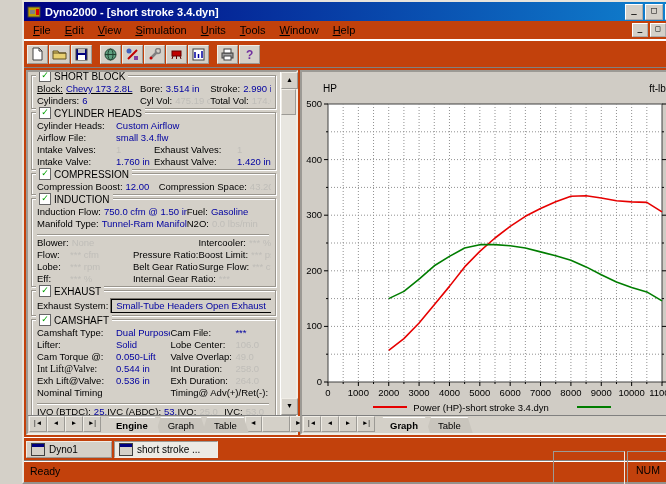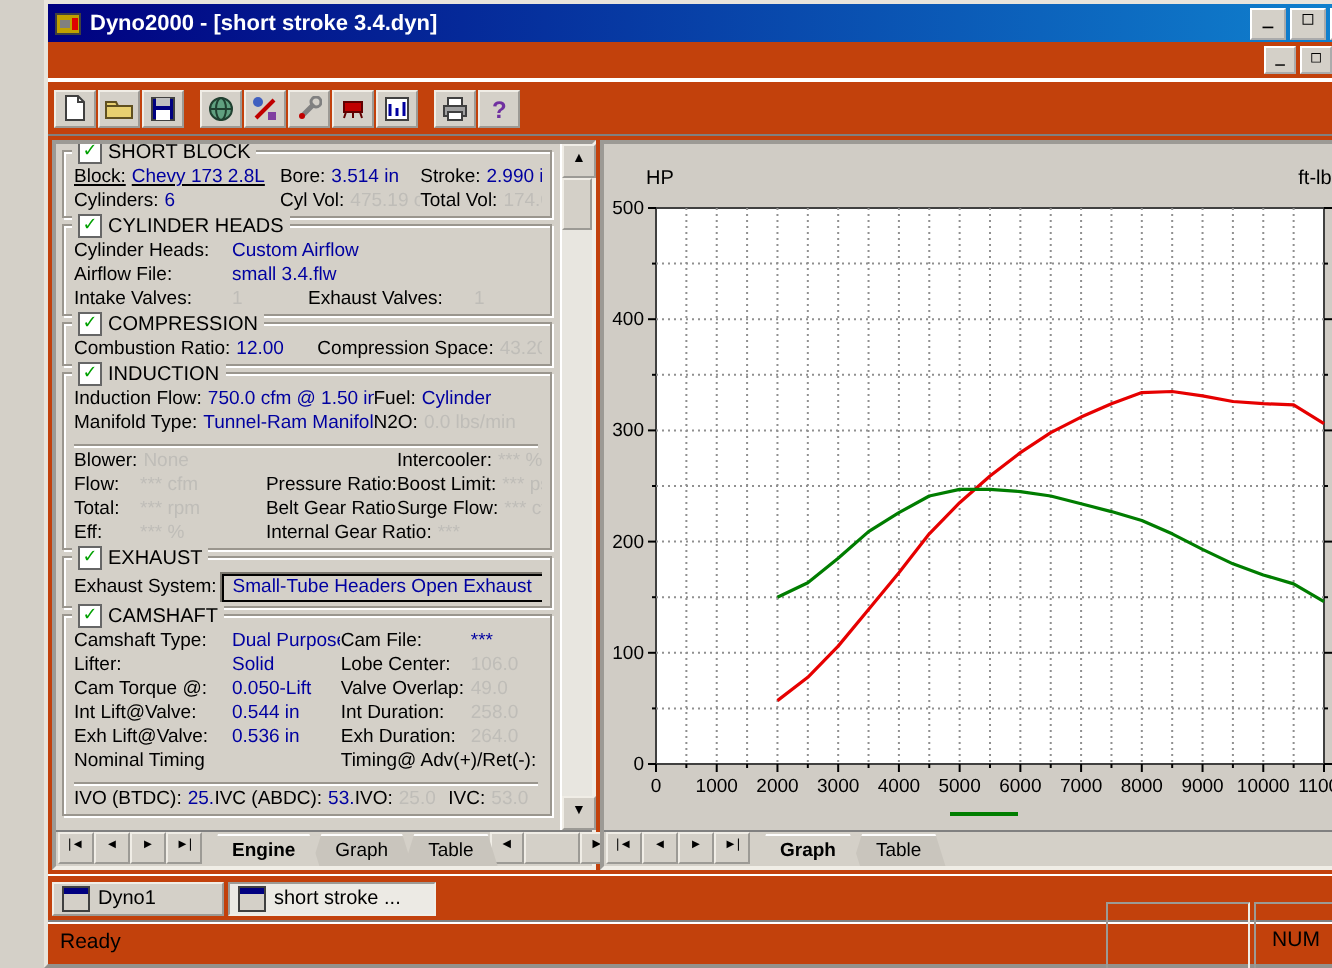--- a/index.html
+++ b/index.html
@@ -107,20 +107,30 @@
       </svg>
     <span class="ttl">Dyno2000 - [short stroke 3.4.dyn]</span>
     <span class="winbtns">
       <span class="wbtn">_</span>
       <span class="wbtn">□</span>
       <span class="wbtn">×</span>
     </span>
   </div>
 
   <div class="menubar">
+    <span id="menu-items" style="display:flex;">
+        <span class="menu-item"><u>F</u>ile</span>
+        <span class="menu-item"><u>E</u>dit</span>
+        <span class="menu-item"><u>V</u>iew</span>
+        <span class="menu-item"><u>S</u>imulation</span>
+        <span class="menu-item"><u>U</u>nits</span>
+        <span class="menu-item"><u>T</u>ools</span>
+        <span class="menu-item"><u>W</u>indow</span>
+        <span class="menu-item"><u>H</u>elp</span>
+      </span>
     <span class="spacer"></span>
     <span class="winbtns mdibtns">
       <span class="wbtn">_</span>
       <span class="wbtn">□</span>
       <span class="wbtn">×</span>
     </span>
   </div>
 
   <div class="toolbar" id="toolbar">
       <button class="tbtn">
@@ -225,57 +235,58 @@
               <div class="row"><span class="cell" style="width: 44%;"><span class="l">Cylinders:</span><span class="v">6</span></span><span class="cell" style="width: 30%;"><span class="l">Cyl Vol:</span><span class="v dim">475.19 cc</span></span><span class="cell" style="width: 26%;"><span class="l">Total Vol:</span><span class="v dim">174.0 ci</span></span></div>
             </div>
             <div class="section">
               <div class="sec-head">
                 <span class="cbx">✓</span>
                 <span class="sec-title">CYLINDER HEADS</span>
               </div>
               <div class="row"><span class="cell" style="width: 100%;"><span class="l" style="display: inline-block; width: 76px;">Cylinder Heads:</span><span class="v">Custom Airflow</span></span></div>
               <div class="row"><span class="cell" style="width: 100%;"><span class="l" style="display: inline-block; width: 76px;">Airflow File:</span><span class="v">small 3.4.flw</span></span></div>
               <div class="row"><span class="cell" style="width: 50%;"><span class="l" style="display: inline-block; width: 76px;">Intake Valves:</span><span class="v dim">1</span></span><span class="cell" style="width: 50%;"><span class="l" style="display: inline-block; width: 80px;">Exhaust Valves:</span><span class="v dim">1</span></span></div>
+              <div class="row"><span class="cell" style="width: 50%;"><span class="l" style="display: inline-block; width: 76px;">Intake Valve:</span><span class="v">1.760 in</span></span><span class="cell" style="width: 50%;"><span class="l" style="display: inline-block; width: 80px;">Exhaust Valve:</span><span class="v">1.420 in</span></span></div>
             </div>
             <div class="section">
               <div class="sec-head">
                 <span class="cbx">✓</span>
                 <span class="sec-title">COMPRESSION</span>
               </div>
-              <div class="row"><span class="cell" style="width: 52%;"><span class="l">Combustion Ratio:</span><span class="v">12.00</span></span><span class="cell" style="width: 48%;"><span class="l">Compression Space:</span><span class="v dim">43.20 cc</span></span></div>
+              <div class="row"><span class="cell" style="width: 52%;"><span class="l">Compression Boost:</span><span class="v">12.00</span></span><span class="cell" style="width: 48%;"><span class="l">Compression Space:</span><span class="v dim">43.20 cc</span></span></div>
             </div>
             <div class="section">
               <div class="sec-head">
                 <span class="cbx">✓</span>
                 <span class="sec-title">INDUCTION</span>
               </div>
-              <div class="row"><span class="cell" style="width: 64%;"><span class="l">Induction Flow:</span><span class="v">750.0 cfm  @  1.50 inHg</span></span><span class="cell" style="width: 36%;"><span class="l">Fuel:</span><span class="v">Cylinder</span></span></div>
+              <div class="row"><span class="cell" style="width: 64%;"><span class="l">Induction Flow:</span><span class="v">750.0 cfm  @  1.50 inHg</span></span><span class="cell" style="width: 36%;"><span class="l">Fuel:</span><span class="v">Gasoline</span></span></div>
               <div class="row"><span class="cell" style="width: 64%;"><span class="l">Manifold Type:</span><span class="v">Tunnel-Ram Manifold</span></span><span class="cell" style="width: 36%;"><span class="l">N2O:</span><span class="v dim">0.0 lbs/min</span></span></div>
               <div class="sep-line"></div>
               <div class="row"><span class="cell" style="width: 41%;"><span class="l">Blower:</span><span class="v dim">None</span></span><span class="cell" style="width: 28%;"><span class="l"></span></span><span class="cell" style="width: 31%;"><span class="l">Intercooler:</span><span class="v dim">*** %</span></span></div>
               <div class="row"><span class="cell" style="width: 41%;"><span class="l" style="display: inline-block; width: 30px;">Flow:</span><span class="v dim">*** cfm</span></span><span class="cell" style="width: 28%;"><span class="l">Pressure Ratio:</span></span><span class="cell" style="width: 31%;"><span class="l">Boost Limit:</span><span class="v dim">*** psi</span></span></div>
-              <div class="row"><span class="cell" style="width: 41%;"><span class="l" style="display: inline-block; width: 30px;">Total:</span><span class="v dim">*** rpm</span></span><span class="cell" style="width: 28%;"><span class="l">Belt Gear Ratio:</span></span><span class="cell" style="width: 31%;"><span class="l">Surge Flow:</span><span class="v dim">*** cfm</span></span></div>
+              <div class="row"><span class="cell" style="width: 41%;"><span class="l" style="display: inline-block; width: 30px;">Lobe:</span><span class="v dim">*** rpm</span></span><span class="cell" style="width: 28%;"><span class="l">Belt Gear Ratio:</span></span><span class="cell" style="width: 31%;"><span class="l">Surge Flow:</span><span class="v dim">*** cfm</span></span></div>
               <div class="row"><span class="cell" style="width: 41%;"><span class="l" style="display: inline-block; width: 30px;">Eff:</span><span class="v dim">*** %</span></span><span class="cell" style="width: 59%;"><span class="l">Internal Gear Ratio:</span><span class="v dim">***</span></span></div>
             </div>
             <div class="section">
               <div class="sec-head">
                 <span class="cbx">✓</span>
                 <span class="sec-title">EXHAUST</span>
               </div>
               <div class="row tall"><span class="cell" style="width: 100%;"><span class="l">Exhaust System:</span><span class="v boxed">Small-Tube Headers Open Exhaust</span></span></div>
             </div>
             <div class="section">
               <div class="sec-head">
                 <span class="cbx">✓</span>
                 <span class="sec-title">CAMSHAFT</span>
               </div>
               <div class="row"><span class="cell" style="width: 57%;"><span class="l" style="display: inline-block; width: 76px;">Camshaft Type:</span><span class="v">Dual Purpose Street</span></span><span class="cell" style="width: 43%;"><span class="l" style="display: inline-block; width: 62px;">Cam File:</span><span class="v">***</span></span></div>
               <div class="row"><span class="cell" style="width: 57%;"><span class="l" style="display: inline-block; width: 76px;">Lifter:</span><span class="v">Solid</span></span><span class="cell" style="width: 43%;"><span class="l" style="display: inline-block; width: 62px;">Lobe Center:</span><span class="v dim">106.0</span></span></div>
               <div class="row"><span class="cell" style="width: 57%;"><span class="l" style="display: inline-block; width: 76px;">Cam Torque @:</span><span class="v">0.050-Lift</span></span><span class="cell" style="width: 43%;"><span class="l" style="display: inline-block; width: 62px;">Valve Overlap:</span><span class="v dim">49.0</span></span></div>
-              <div class="row"><span class="cell" style="width: 57%;"><span class="l" style="display: inline-block; width: 76px;">Int Lift@Valve:</span><span class="v">0.544 in</span></span><span class="cell" style="width: 43%;"><span class="l" style="display: inline-block; width: 62px;">Int Duration:</span><span class="v dim">258.0</span></span></div>
+              <div class="row"><span class="cell" style="width: 57%;"><span class="l" style="display: inline-block; width: 76px; font-family: Liberation Serif, serif;">Int Lift@Valve:</span><span class="v">0.544 in</span></span><span class="cell" style="width: 43%;"><span class="l" style="display: inline-block; width: 62px;">Int Duration:</span><span class="v dim">258.0</span></span></div>
               <div class="row"><span class="cell" style="width: 57%;"><span class="l" style="display: inline-block; width: 76px;">Exh Lift@Valve:</span><span class="v">0.536 in</span></span><span class="cell" style="width: 43%;"><span class="l" style="display: inline-block; width: 62px;">Exh Duration:</span><span class="v dim">264.0</span></span></div>
               <div class="row"><span class="cell" style="width: 57%;"><span class="l">Nominal Timing</span></span><span class="cell" style="width: 43%;"><span class="l">Timing@ Adv(+)/Ret(-):</span></span></div>
               <div class="sep-line"></div>
               <div class="row"><span class="cell" style="width: 30%;"><span class="l">IVO  (BTDC):</span><span class="v">25.0</span></span><span class="cell" style="width: 30%;"><span class="l">IVC  (ABDC):</span><span class="v">53.0</span></span><span class="cell" style="width: 20%;"><span class="l">IVO:</span><span class="v dim">25.0</span></span><span class="cell" style="width: 20%;"><span class="l">IVC:</span><span class="v dim">53.0</span></span></div>
             </div>
           </div>
         <div class="vscroll">
           <div class="sbtn">▲</div>
           <div class="vthumb"></div>
           <div class="vtrack"></div>
@@ -406,20 +417,24 @@
             <text x="366" y="35" font-size="9.5" text-anchor="start" fill="#000" font-family="Liberation Sans,sans-serif">500</text>
             <text x="28" y="20" font-size="10" text-anchor="middle" fill="#000" font-family="Liberation Sans,sans-serif">HP</text>
             <text x="358" y="20" font-size="10" text-anchor="middle" fill="#000" font-family="Liberation Sans,sans-serif">ft-lbs</text>
             <text x="193" y="339" font-size="10" text-anchor="middle" fill="#000" font-family="Liberation Sans,sans-serif">RPM</text>
             <polyline points="86.72727272727272,278.308 101.9090909090909,266.632 117.0909090909091,251.064 132.27272727272725,232.716 147.45454545454544,214.368 162.63636363636363,194.90800000000002 177.8181818181818,179.34 193,165.996 208.1818181818182,154.32 223.36363636363637,144.312 238.54545454545453,136.528 253.72727272727272,129.856 268.9090909090909,124.29599999999999 284.09090909090907,123.74000000000001 299.27272727272725,125.964 314.45454545454544,128.744 329.6363636363636,129.856 344.8181818181818,130.412 360,139.864" fill="none" stroke="#e60000" stroke-width="1.6" stroke-linejoin="round"></polyline>
             <polyline points="86.72727272727272,226.6 101.9090909090909,219.372 117.0909090909091,207.14 132.27272727272725,193.796 147.45454545454544,184.344 162.63636363636363,176.004 177.8181818181818,172.668 193,172.668 208.1818181818182,173.78 223.36363636363637,176.004 238.54545454545453,179.896 253.72727272727272,183.788 268.9090909090909,188.236 284.09090909090907,194.90800000000002 299.27272727272725,202.692 314.45454545454544,209.92000000000002 329.6363636363636,215.48000000000002 344.8181818181818,219.928 360,228.824" fill="none" stroke="#007d00" stroke-width="1.6" stroke-linejoin="round"></polyline>
           </svg>
         </div>
       <div class="legend" id="legend">
           <span class="item">
+            <span class="legline" style="border-top-color: rgb(230, 0, 0);"></span>
+            <span>Power (HP)-short stroke 3.4.dyn</span>
+          </span>
+          <span class="item">
             <span class="legline" style="border-top-color: rgb(0, 125, 0);"></span>
           </span>
         </div>
       <div class="tabrow" id="right-tabrow">
           <span class="vcr">|◄</span>
           <span class="vcr">◄</span>
           <span class="vcr">►</span>
           <span class="vcr">►|</span>
           <span class="tabs">
             <span class="tab active">Graph</span>

